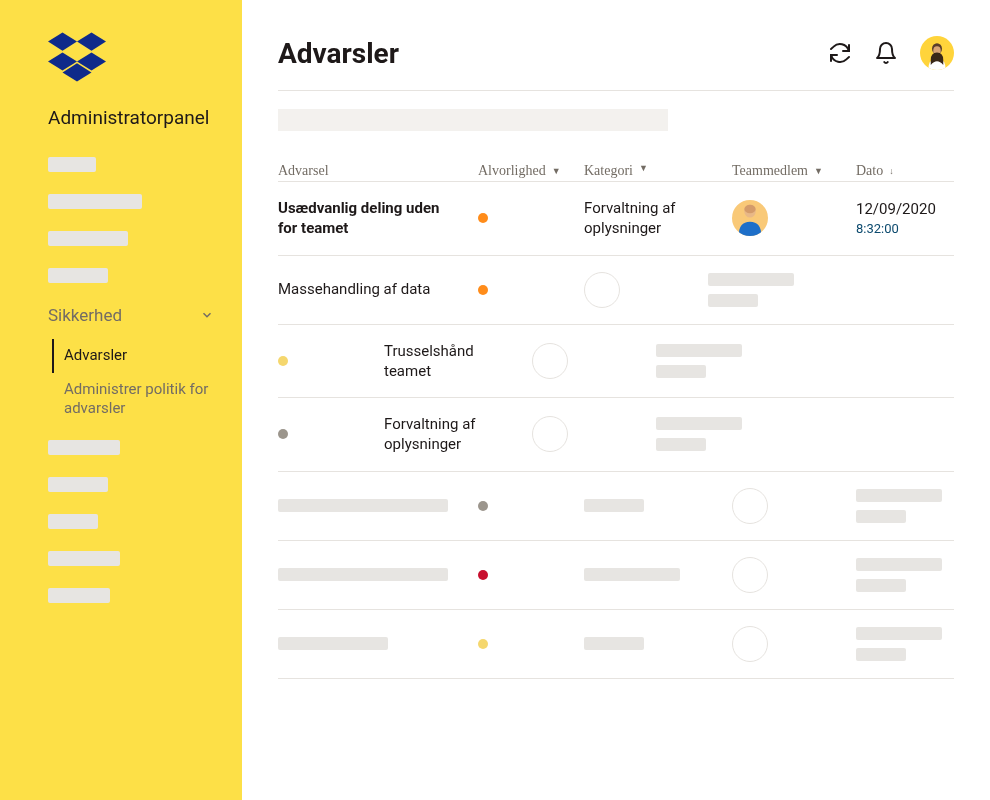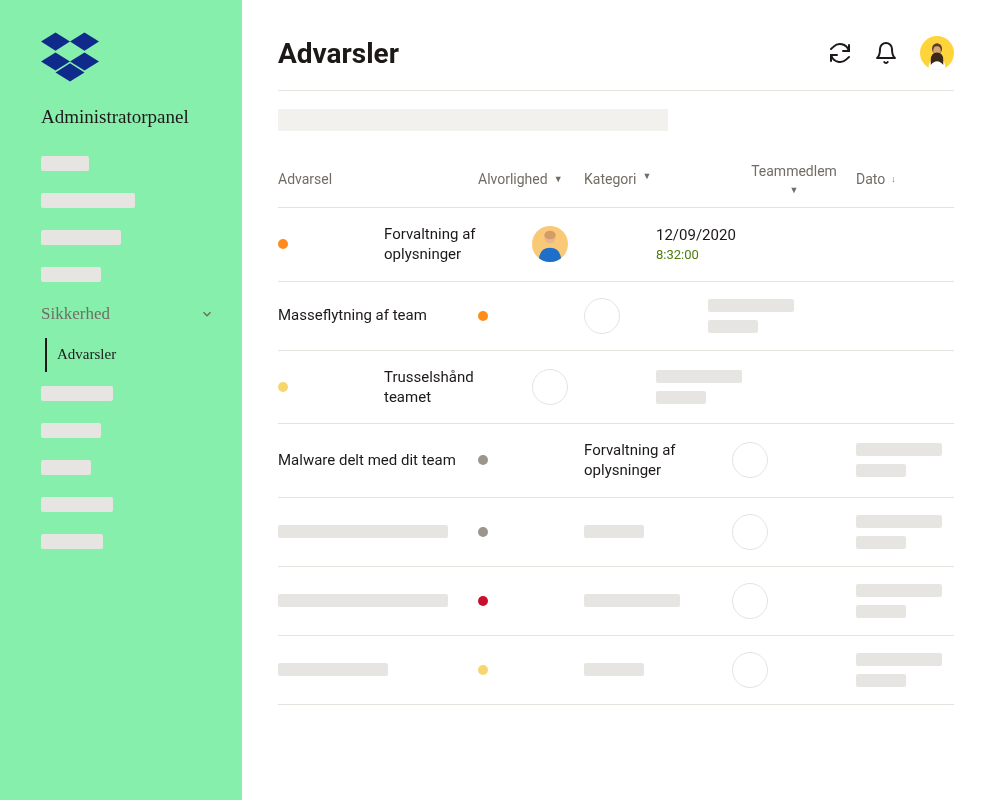--- a/index.html
+++ b/index.html
@@ -2,23 +2,22 @@
 <html><head>
   <meta charset="utf-8">
   <style>
     * { margin: 0; padding: 0; box-sizing: border-box; }
     body {
       font-family: -apple-system, BlinkMacSystemFont, "Segoe UI", Roboto, Helvetica, Arial, sans-serif;
       width: 990px; height: 800px;
       display: flex; background: #fff; color: #1e1919;
     }
     .sidebar {
-      width: 242px; background: #86efac; padding: 32px 0 24px 5px;
+      width: 242px; background: #fde047; padding: 32px 0 24px 12px;
       flex-shrink: 0;
-      font-family: Liberation Serif, serif;
     }
     .logo { margin-left: 36px; margin-bottom: 20px; }
     .logo svg { width: 58px; height: 50px; }
     .panel-title {
       font-size: 19px; font-weight: 400; color: #1e1919;
       margin: 0 0 28px 36px;
     }
     .nav-placeholder {
       height: 15px; background: #e7e5e2; border-radius: 2px;
       margin: 0 0 22px 36px;
@@ -52,27 +51,27 @@
     }
     .avatar svg { width: 26px; height: 30px; }
 
     .hr-thin { height: 1px; background: #e6e3df; margin-bottom: 18px; }
     .filter-placeholder {
       width: 390px; height: 22px; background: #f3f1ee; margin-bottom: 32px;
     }
 
     .table { width: 100%; }
     .thead {
-      display: flex; align-items: center; padding-bottom: 12px;
-      border-bottom: 1px solid #e6e3df; font-size: 14px; color: #736c64;
+      display: flex; align-items: center; padding-bottom: 2px;
+      border-bottom: 1px solid #e6e3df; font-size: 14px; color: #736c64; font-family: Liberation Serif, serif;
     }
     .col-advarsel { width: 200px; flex-shrink: 0; }
     .col-alvorlighed { width: 106px; flex-shrink: 0; display: flex; align-items: center; gap: 6px; }
     .col-kategori { width: 148px; flex-shrink: 0; display: flex; gap: 6px; }
-    .col-team { width: 124px; flex-shrink: 0; display: flex; align-items: center; gap: 6px; flex-direction: column;}
+    .col-team { width: 124px; flex-shrink: 0; display: flex; align-items: center; gap: 6px;}
     .col-dato { flex: 1; display: flex; align-items: center; gap: 6px; }
     .sort-caret { font-size: 9px; color: #736c64; }
 
     .trow {
       display: flex; align-items: center; padding: 16px 0;
       border-bottom: 1px solid #e6e3df;
     }
     .cell-advarsel {
       width: 200px; flex-shrink: 0; font-size: 15px; line-height: 1.35;
       padding-right: 20px;
@@ -89,21 +88,21 @@
       width: 36px; height: 36px; border-radius: 50%; background: #f9c978;
       display: flex; align-items: flex-end; justify-content: center; overflow: hidden;
     }
     .team-avatar svg { width: 30px; height: 34px; }
     .team-empty {
       width: 36px; height: 36px; border-radius: 50%;
       border: 1.5px solid #e6e3df;
     }
     .cell-dato { flex: 1; }
     .date-main { font-size: 15px; color: #1e1919; margin-bottom: 3px; }
-    .date-sub { font-size: 13px; color: #4d7c0f; }
+    .date-sub { font-size: 13px; color: #0c4a6e; }
 
     .ph-text { height: 13px; background: #e7e5e2; border-radius: 2px; }
     .ph-date-wrap { display: flex; flex-direction: column; gap: 8px; align-items: flex-start; }
   </style>
 </head>
 <body>
 
 <aside class="sidebar">
   <div class="logo">
     <svg viewBox="0 0 64 54" fill="#0f2a8a">
@@ -122,20 +121,21 @@
   <div class="nav-placeholder" style="width:60px"></div>
 
   <div class="nav-section">
     <span>Sikkerhed</span>
     <svg class="nav-chevron" viewBox="0 0 24 24" fill="none" stroke="#736c64" stroke-width="2.5">
         <polyline points="6 9 12 15 18 9"></polyline>
       </svg>
   </div>
   <div class="subnav">
     <div class="subnav-item active">Advarsler</div>
+    <div class="subnav-item">Administrer politik for advarsler</div>
   </div>
 
   <div style="height:14px"></div>
   <div class="nav-placeholder" style="width:72px"></div>
   <div class="nav-placeholder" style="width:60px"></div>
   <div class="nav-placeholder" style="width:50px"></div>
   <div class="nav-placeholder" style="width:72px"></div>
   <div class="nav-placeholder" style="width:62px"></div>
 </aside>
 
@@ -183,40 +183,41 @@
         <span class="sort-caret">▼</span>
       </div>
       <div class="col-dato">
         <span>Dato</span>
         <span class="sort-caret">↓</span>
       </div>
     </div>
 
     <div id="tbody">
         <div class="trow">
+          <div class="cell-advarsel bold">Usædvanlig deling uden for teamet</div>
           <div class="cell-alvorlighed">
             <div class="sev-dot" style="background: rgb(255, 140, 26);"></div>
           </div>
           <div class="cell-kategori">Forvaltning af oplysninger</div>
           <div class="cell-team">
             <div class="team-avatar">
               <svg viewBox="0 0 40 48">
                 <ellipse cx="20" cy="13" rx="8" ry="9" fill="#e8b887"></ellipse>
                 <ellipse cx="20" cy="10" rx="8" ry="6" fill="#d49b6a"></ellipse>
                 <path d="M4 48 Q4 28 20 28 Q36 28 36 48 Z" fill="#1e6fc9"></path>
               </svg>
             </div>
           </div>
           <div class="cell-dato">
             <div class="date-main">12/09/2020</div>
             <div class="date-sub">8:32:00</div>
           </div>
         </div>
         <div class="trow">
-          <div class="cell-advarsel">Masseflytning af team</div>
+          <div class="cell-advarsel">Massehandling af data</div>
           <div class="cell-alvorlighed">
             <div class="sev-dot" style="background: rgb(255, 140, 26);"></div>
           </div>
           <div class="cell-team">
             <div class="team-empty"></div>
           </div>
           <div class="cell-dato">
             <div class="ph-date-wrap">
               <div class="ph-text" style="width: 86px;"></div>
               <div class="ph-text" style="width: 50px;"></div>
@@ -232,21 +233,20 @@
             <div class="team-empty"></div>
           </div>
           <div class="cell-dato">
             <div class="ph-date-wrap">
               <div class="ph-text" style="width: 86px;"></div>
               <div class="ph-text" style="width: 50px;"></div>
             </div>
           </div>
         </div>
         <div class="trow">
-          <div class="cell-advarsel">Malware delt med dit team</div>
           <div class="cell-alvorlighed">
             <div class="sev-dot" style="background: rgb(155, 149, 140);"></div>
           </div>
           <div class="cell-kategori">Forvaltning af oplysninger</div>
           <div class="cell-team">
             <div class="team-empty"></div>
           </div>
           <div class="cell-dato">
             <div class="ph-date-wrap">
               <div class="ph-text" style="width: 86px;"></div>

